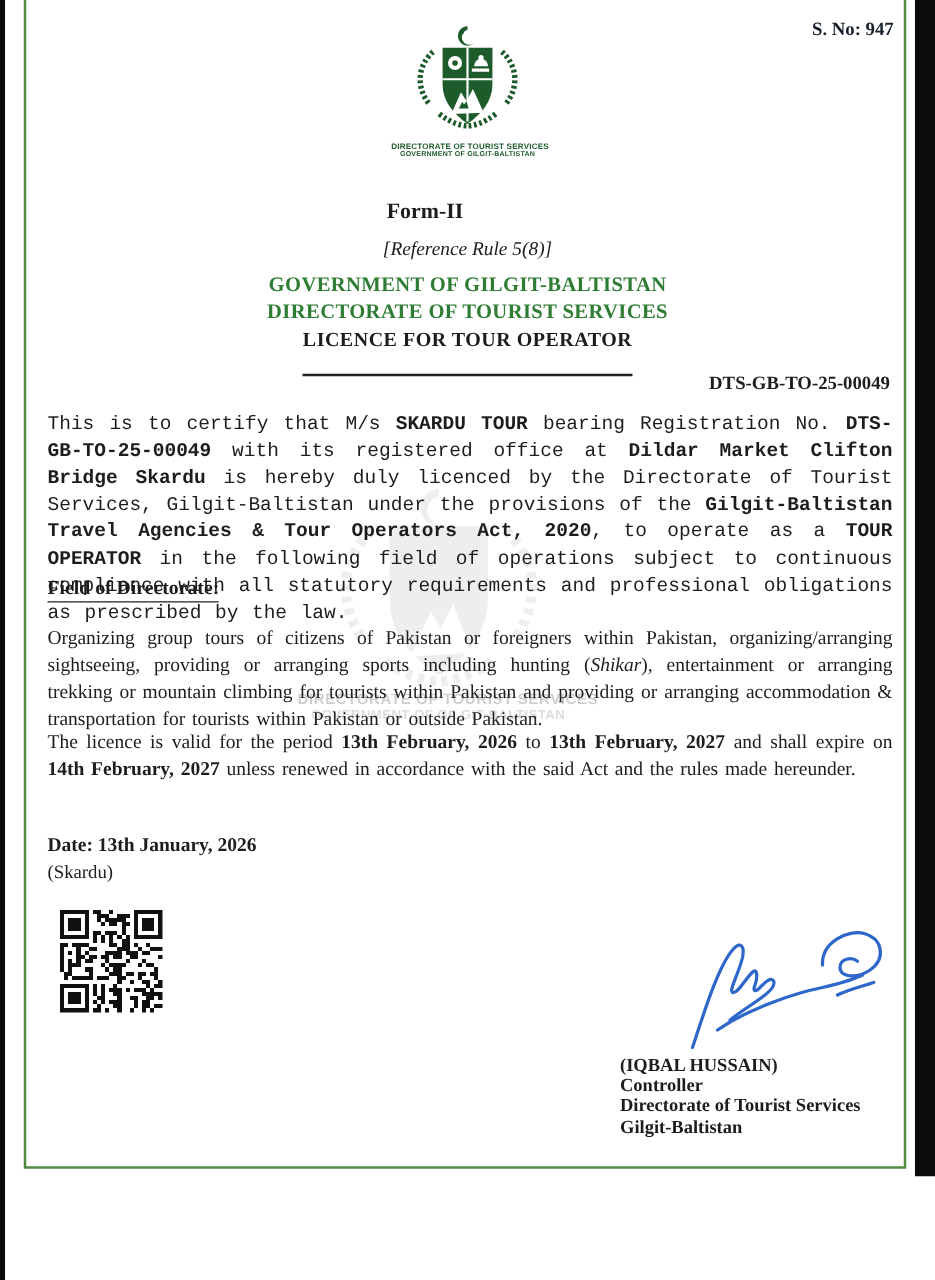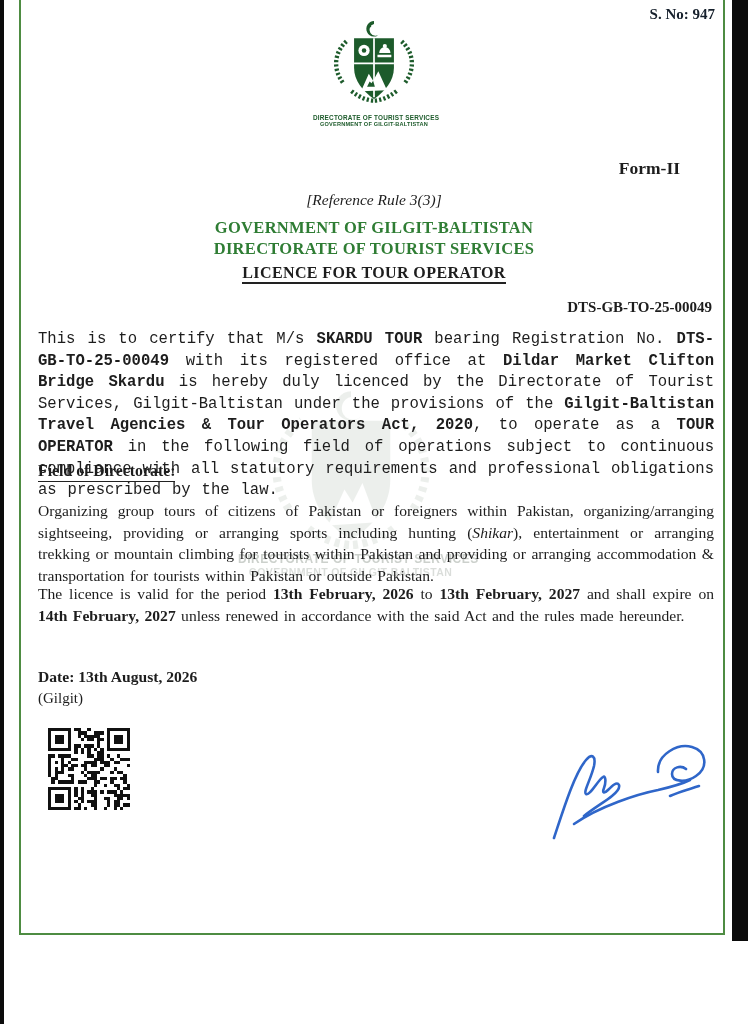--- a/index.html
+++ b/index.html
@@ -7,38 +7,38 @@
     position:relative; width:748px; height:1024px; background:#ffffff;
     font-family:"Liberation Serif", serif; color:var(--text,#1d1d1d);
     overflow:hidden; margin:0 auto;
   }
   .edge-left{position:absolute;left:0;top:0;width:4px;height:1024px;background:#0b0b0b;}
   .edge-right{position:absolute;left:732px;top:0;width:16px;height:941px;background:#0b0b0b;}
   .frame{
     position:absolute; left:19px; top:-8px; width:706px; height:943px;
     border:2px solid var(--border-green,#4e8c42); box-sizing:border-box;
   }
-  .serial{position:absolute; top:6px; right:33px; font-weight:bold; font-size:15px; color:#16202c;}
+  .serial{position:absolute; top:16px; right:33px; font-weight:bold; font-size:15px; color:#16202c;}
   
   .emblem{position:absolute; left:313px; top:20px; width:122px; text-align:center;}
   .emblem svg{display:block; margin:0 auto;}
   .emblem-cap1{font-family:"Liberation Sans",sans-serif; font-weight:bold; font-size:6.4px; letter-spacing:.2px; color:var(--emblem-green,#1d5b2b); margin-top:2px; white-space:nowrap;}
   .emblem-cap2{font-family:"Liberation Sans",sans-serif; font-weight:bold; font-size:5.6px; letter-spacing:.2px; color:var(--emblem-green,#1d5b2b); white-space:nowrap;}
   
   .watermark{position:absolute; left:238px; top:388px; width:225px; text-align:center; pointer-events:none;}
   .watermark svg{display:block; margin:0 auto; opacity:.09;}
   .wm-cap1{font-family:"Liberation Sans",sans-serif; font-weight:bold; font-size:12px; letter-spacing:.5px; color:#4a5a4a; opacity:.28; margin-top:-16px; white-space:nowrap;}
   .wm-cap2{font-family:"Liberation Sans",sans-serif; font-weight:bold; font-size:10.5px; letter-spacing:.4px; color:#4a5a4a; opacity:.2; white-space:nowrap;}
   
-  .h-form{position:absolute; top:158px; left:0; width:680px; text-align:right; font-weight:bold; font-size:17.5px;}
+  .h-form{position:absolute; top:158px; left:0; width:680px; text-align:center; font-weight:bold; font-size:17.5px;}
   .h-ref{position:absolute; top:191px; left:0; width:748px; text-align:center; font-style:italic; font-size:15.5px;}
   .h-gov{position:absolute; top:218px; left:0; width:748px; text-align:center; font-weight:bold; font-size:16.5px; letter-spacing:.3px; color:var(--green-heading,#2f7d34);}
   .h-dir{position:absolute; top:239px; left:0; width:748px; text-align:center; font-weight:bold; font-size:16.5px; letter-spacing:.3px; color:var(--green-heading,#2f7d34);}
   .h-lic{position:absolute; top:264px; left:0; width:748px; text-align:center;}
-  .h-lic span{display:inline-block; font-weight:bold; font-size:16px; letter-spacing:.4px; border-bottom:2px solid #222; padding-bottom:0;}
+  .h-lic span{display:inline-block; font-weight:bold; font-size:16px; letter-spacing:.4px; border-bottom:2px solid #222; padding-bottom:17px;}
   .regno{position:absolute; top:299px; right:36px; font-weight:bold; font-size:15px;}
   
   .para{position:absolute; left:38px; width:676px; font-size:15.6px; line-height:21.6px; text-align:justify; word-spacing:1.5px;}
   .p-certify{top:329px;font-family:Liberation Mono, monospace;}
   .field-head{position:absolute; left:38px; top:462px;}
   .field-head span{display:inline-block; font-weight:bold; font-size:15.8px; border-bottom:1.8px solid #222; padding-bottom:1px;}
   .p-operations{top:500px;}
   .p-validity{top:583px;}
   .issue-date{position:absolute; left:38px; top:668px; font-weight:bold; font-size:15.6px;}
   .issue-place{position:absolute; left:38px; top:690px; font-size:15px;}
@@ -93,40 +93,40 @@
       <path d="M64,43 L80,43 L80,40 L64,40 Z M66,38 a6.5,7 0 0,1 13,0 Z" fill="#ffffff"></path>
       <circle cx="72.5" cy="30" r="2.4" fill="#ffffff"></circle>
       <path d="M45,82 L54,62 L59,70 L65,59 L75,81 Z" fill="#ffffff"></path>
       <path d="M52,77 l3,-6 2,2 2,-3 2,7 Z" fill="#1d5b2b"></path>
     </svg>
     <div class="emblem-cap1">DIRECTORATE OF TOURIST SERVICES</div>
     <div class="emblem-cap2">GOVERNMENT OF GILGIT-BALTISTAN</div>
   </div>
 
   <div class="h-form">Form-II</div>
-  <div class="h-ref">[Reference Rule 3(3)]</div>
+  <div class="h-ref">[Reference Rule 5(8)]</div>
   <div class="h-gov">GOVERNMENT OF GILGIT-BALTISTAN</div>
   <div class="h-dir">DIRECTORATE OF TOURIST SERVICES</div>
   <div class="h-lic">
     <span>LICENCE FOR TOUR OPERATOR</span>
   </div>
   <div class="regno">DTS-GB-TO-25-00049</div>
 
   <div class="para p-certify"><span>This is to certify that M/s </span><span style="font-weight: bold;">SKARDU TOUR</span><span> bearing Registration No. </span><span style="font-weight: bold;">DTS-GB-TO-25-00049</span><span> with its registered office at </span><span style="font-weight: bold;">Dildar Market Clifton Bridge Skardu</span><span> is hereby duly licenced by the Directorate of Tourist Services, Gilgit-Baltistan under the provisions of the </span><span style="font-weight: bold;">Gilgit-Baltistan Travel Agencies &amp; Tour Operators Act, 2020</span><span>, to operate as a </span><span style="font-weight: bold;">TOUR OPERATOR</span><span> in the following field of operations subject to continuous compliance with all statutory requirements and professional obligations as prescribed by the law.</span></div>
 
   <div class="field-head">
     <span>Field of Directorate:</span>
   </div>
 
   <div class="para p-operations"><span>Organizing group tours of citizens of Pakistan or foreigners within Pakistan, organizing/arranging sightseeing, providing or arranging sports including hunting (</span><span style="font-style: italic;">Shikar</span><span>), entertainment or arranging trekking or mountain climbing for tourists within Pakistan and providing or arranging accommodation &amp; transportation for tourists within Pakistan or outside Pakistan.</span></div>
 
   <div class="para p-validity"><span>The licence is valid for the period </span><span style="font-weight: bold;">13th February, 2026</span><span> to </span><span style="font-weight: bold;">13th February, 2027</span><span> and shall expire on </span><span style="font-weight: bold;">14th February, 2027</span><span> unless renewed in accordance with the said Act and the rules made hereunder.</span></div>
 
-  <div class="issue-date">Date: 13th August, 2026</div>
-  <div class="issue-place">(Gilgit)</div>
+  <div class="issue-date">Date: 13th January, 2026</div>
+  <div class="issue-place">(Skardu)</div>
 
   <svg class="qr" id="qr-code" viewBox="0 0 25 25" shape-rendering="crispEdges">
       <g fill="#111111">
         <rect x="0" y="0" width="1" height="1"></rect>
         <rect x="1" y="0" width="1" height="1"></rect>
         <rect x="2" y="0" width="1" height="1"></rect>
         <rect x="3" y="0" width="1" height="1"></rect>
         <rect x="4" y="0" width="1" height="1"></rect>
         <rect x="5" y="0" width="1" height="1"></rect>
         <rect x="6" y="0" width="1" height="1"></rect>
@@ -428,14 +428,20 @@
     <svg width="178" height="108" viewBox="0 0 178 108" fill="none">
       <g stroke="#2f66c9" stroke-width="2.6" stroke-linecap="round" fill="none">
         <path d="M16,102 C24,78 36,38 48,24 C54,17 58,20 56,30 C53,43 45,56 48,58 C52,60 60,44 65,41 C68,39 68,47 66,52 C64,57 66,58 70,54 C74,50 79,45 81,49 C82,52 79,56 74,60 C68,65 56,72 46,80"></path>
         <path d="M36,88 C62,70 100,58 120,54 C133,51 144,48 152,44"></path>
         <path d="M120,36 C119,18 140,7 154,11 C168,15 171,31 158,40 C148,47 134,46 134,38 C134,31 143,29 148,33"></path>
         <path d="M132,60 C140,56 152,53 161,50"></path>
       </g>
     </svg>
   </div>
 
+  <div class="sig-block">
+    <div>(IQBAL HUSSAIN)</div>
+    <div>Controller</div>
+    <div>Directorate of Tourist Services</div>
+    <div>Gilgit-Baltistan</div>
+  </div>
 
 </div>
 
 </body></html>

